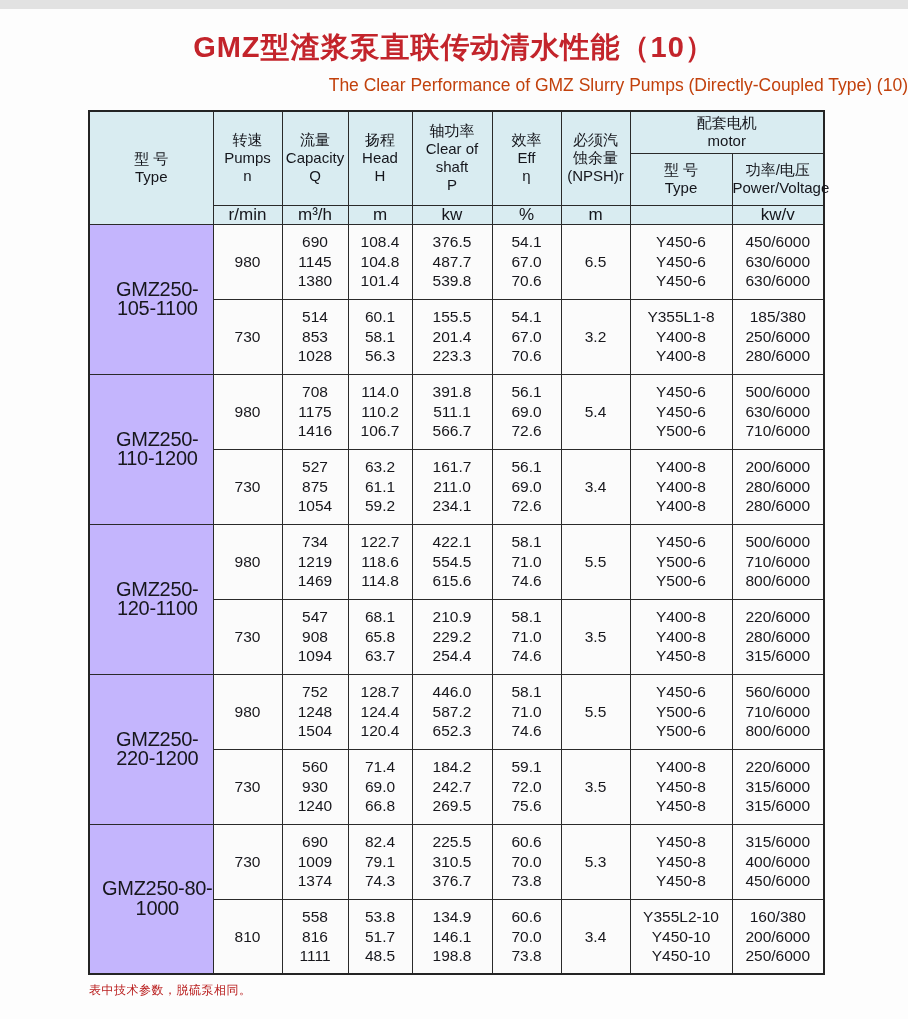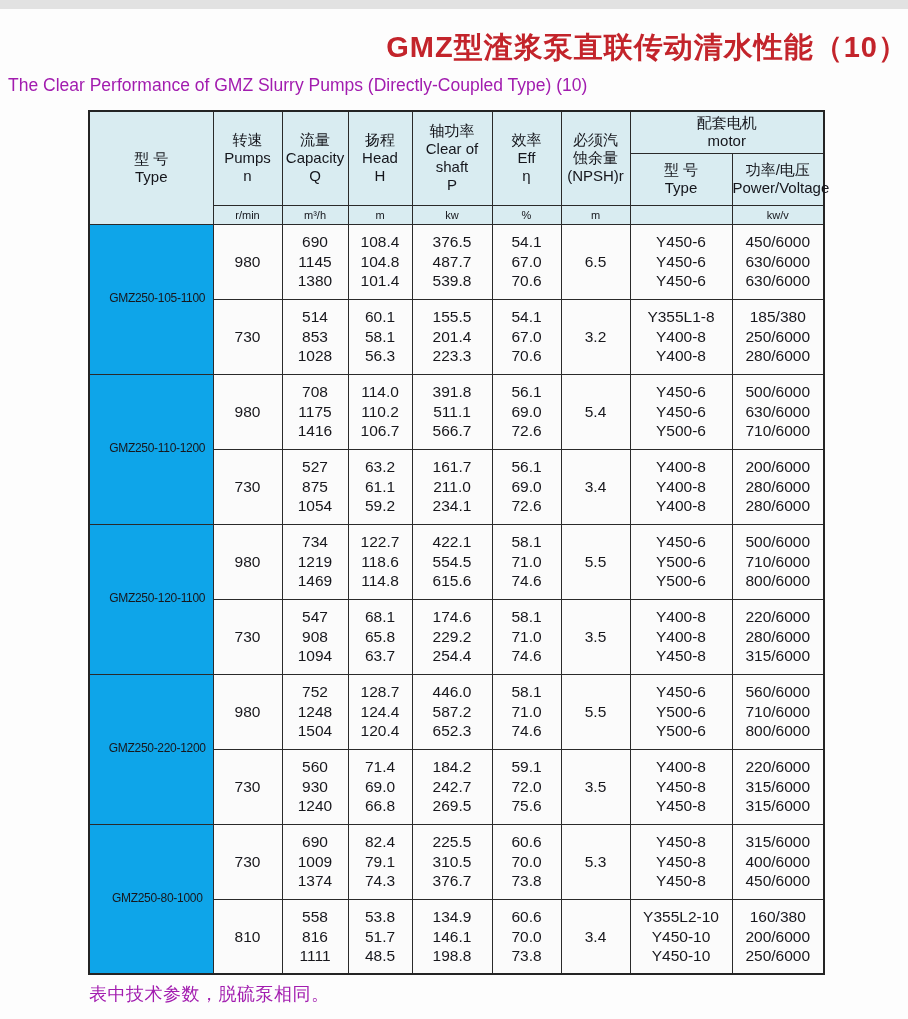--- a/index.html
+++ b/index.html
@@ -6,31 +6,31 @@
   body {
     width: 908px; height: 1019px;
     background: #fdfdfd;
     font-family: "Liberation Sans", "DejaVu Sans", sans-serif;
     color: #1e1e1e;
     overflow: hidden;
   }
   .top-strip { width: 100%; height: 9px; background: #e2e2e2; }
   .title {
     margin-top: 19px;
-    text-align: right;
+    text-align: center;
     font-size: 29px;
     font-weight: bold;
     letter-spacing: 1px;
     color: #c3242b;
   }
   .subtitle {
     margin-top: 7px;
-    text-align: left;
+    text-align: right;
     font-size: 17.5px;
-    color: #a21caf;
+    color: #c2410c;
     padding-left: 8px;
   }
   .table-wrap { margin: 14px 0 0 88px; width: 735px; }
   table.perf {
     width: 735px;
     border-collapse: collapse;
     table-layout: fixed;
     border: 2px solid #242424;
     background: #fbfbfb;
   }
@@ -40,38 +40,38 @@
     vertical-align: middle;
     white-space: pre-line;
   }
   thead th {
     background: #d9ecf1;
     font-weight: normal;
     font-size: 15px;
     line-height: 18px;
     color: #15161c;
   }
-  tr.units th { height: 17px; font-size: 11px; }
+  tr.units th { height: 17px; font-size: 17px; }
   tbody td {
     font-size: 15.5px;
     line-height: 19.5px;
     height: 75px;
     color: #17171c;
     background: #fbfbfb;
   }
   tbody td.model {
-    font-size: 12px;
+    font-size: 20px;
     letter-spacing: -0.3px;
-    background: #0ea5e9;
+    background: #c4b5fd;
     padding-left: 12px;
   }
   .footnote {
     margin: 7px 0 0 89px;
-    font-size: 18px;
-    color: #a21caf;
+    font-size: 12px;
+    color: #b91c1c;
     letter-spacing: 0.5px;
   }
 </style>
 </head>
 <body>
 
 <div class="top-strip"></div>
 
 <div class="title">GMZ型渣浆泵直联传动清水性能（10）</div>
 <div class="subtitle">The Clear Performance of GMZ Slurry Pumps (Directly-Coupled Type) (10)</div>
@@ -247,21 +247,21 @@
 800/6000</td>
         </tr>
         <tr>
           <td>730</td>
           <td>547
 908
 1094</td>
           <td>68.1
 65.8
 63.7</td>
-          <td>174.6
+          <td>210.9
 229.2
 254.4</td>
           <td>58.1
 71.0
 74.6</td>
           <td>3.5</td>
           <td>Y400-8
 Y400-8
 Y450-8</td>
           <td>220/6000

